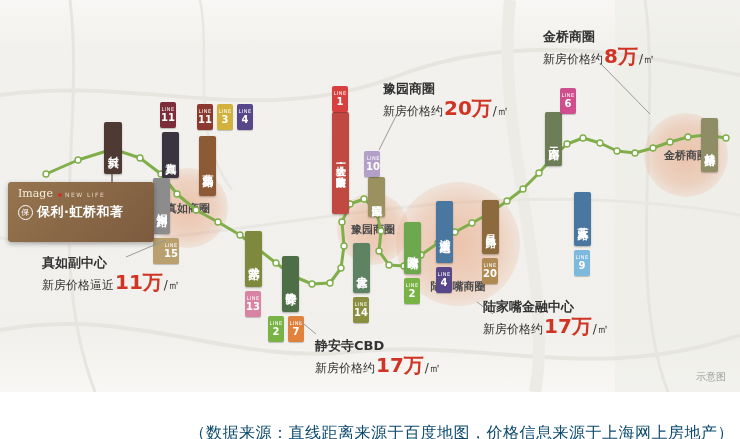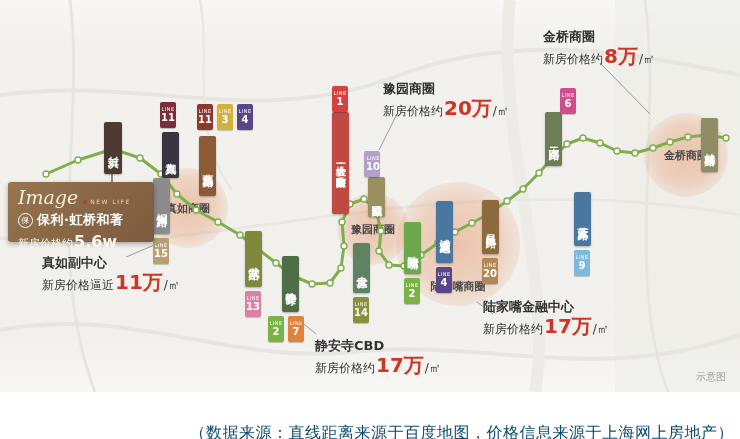--- a/index.html
+++ b/index.html
@@ -29,21 +29,21 @@
   
   .callout{position:absolute;z-index:8;}
   .co-title{font-size:13px;font-weight:bold;color:#333;line-height:1.35;}
   .co-line{font-size:12px;color:#333;white-space:nowrap;display:flex;align-items:baseline;}
   .co-value{font-size:20px;font-weight:bold;color:#cf3425;margin:0 1px;line-height:1;}
   
   .brand-card{position:absolute;left:8px;top:182px;width:146px;height:60px;z-index:9;
     background:linear-gradient(135deg,#96754f 0%,#7c5a3e 100%);border-radius:3px;color:#fff;
     padding:6px 10px;box-sizing:border-box;box-shadow:0 2px 5px rgba(0,0,0,.3);}
   .brand-logo-row{line-height:1;display:flex;align-items:baseline;gap:5px;}
-  .logo-script{font-family:"DejaVu Serif",serif;font-style:italic;font-size:19px;color:#f6ecdd;}
+  .logo-script{font-family:"DejaVu Serif",serif;font-size:11px;color:#f6ecdd;}
   .brand-sub{font-size:6px;letter-spacing:1.5px;color:#e7d6c2;}
   .brand-sub::before{content:"";display:inline-block;width:4px;height:4px;background:#c0392b;
     border-radius:50%;margin-right:3px;vertical-align:middle;}
   .brand-name-row{display:flex;align-items:center;gap:4px;margin-top:4px;font-size:13px;
     font-weight:bold;letter-spacing:.5px;}
   .brand-logo-circle{width:13px;height:13px;border:1px solid #fff;border-radius:50%;font-size:8px;
     display:flex;align-items:center;justify-content:center;flex:0 0 auto;font-weight:normal;}
   .brand-price{margin-top:3px;font-size:11px;color:#fdf6ec;}
   .brand-price b{font-size:16px;margin-left:1px;}
   .watermark{position:absolute;right:14px;top:370px;font-size:10px;color:#9c9c9c;z-index:9;}
@@ -185,21 +185,21 @@
           <span class="bn">11</span>
         </div>
         <div class="badge" style="left: 217px; top: 104px; background: rgb(210, 177, 60);">
           <span class="bl">LINE</span>
           <span class="bn">3</span>
         </div>
         <div class="badge" style="left: 237px; top: 104px; background: rgb(88, 71, 136);">
           <span class="bl">LINE</span>
           <span class="bn">4</span>
         </div>
-        <div class="badge" style="left: 153px; top: 238px; background: rgb(185, 160, 110);">
+        <div class="badge" style="left: 153px; top: 238px; background: rgb(185, 160, 110); padding-left: 10px;">
           <span class="bl">LINE</span>
           <span class="bn">15</span>
         </div>
         <div class="badge" style="left: 245px; top: 291px; background: rgb(216, 131, 164);">
           <span class="bl">LINE</span>
           <span class="bn">13</span>
         </div>
         <div class="badge" style="left: 268px; top: 316px; background: rgb(121, 179, 69);">
           <span class="bl">LINE</span>
           <span class="bn">2</span>
@@ -296,23 +296,20 @@
 
     <div class="brand-card">
       <div class="brand-logo-row">
         <span class="logo-script">Image</span>
         <span class="brand-sub">NEW LIFE</span>
       </div>
       <div class="brand-name-row">
         <span class="brand-logo-circle">保</span>
         <span>保利·虹桥和著</span>
       </div>
-      <div class="brand-price">
-        <span>新房价格约</span><b>5.6w</b>
-      </div>
     </div>
 
     <div class="watermark">示意图</div>
   </div>
 
   <div class="footer">
     <span class="caption">（数据来源：直线距离来源于百度地图，价格信息来源于上海网上房地产）</span>
   </div>
 </div>
 

